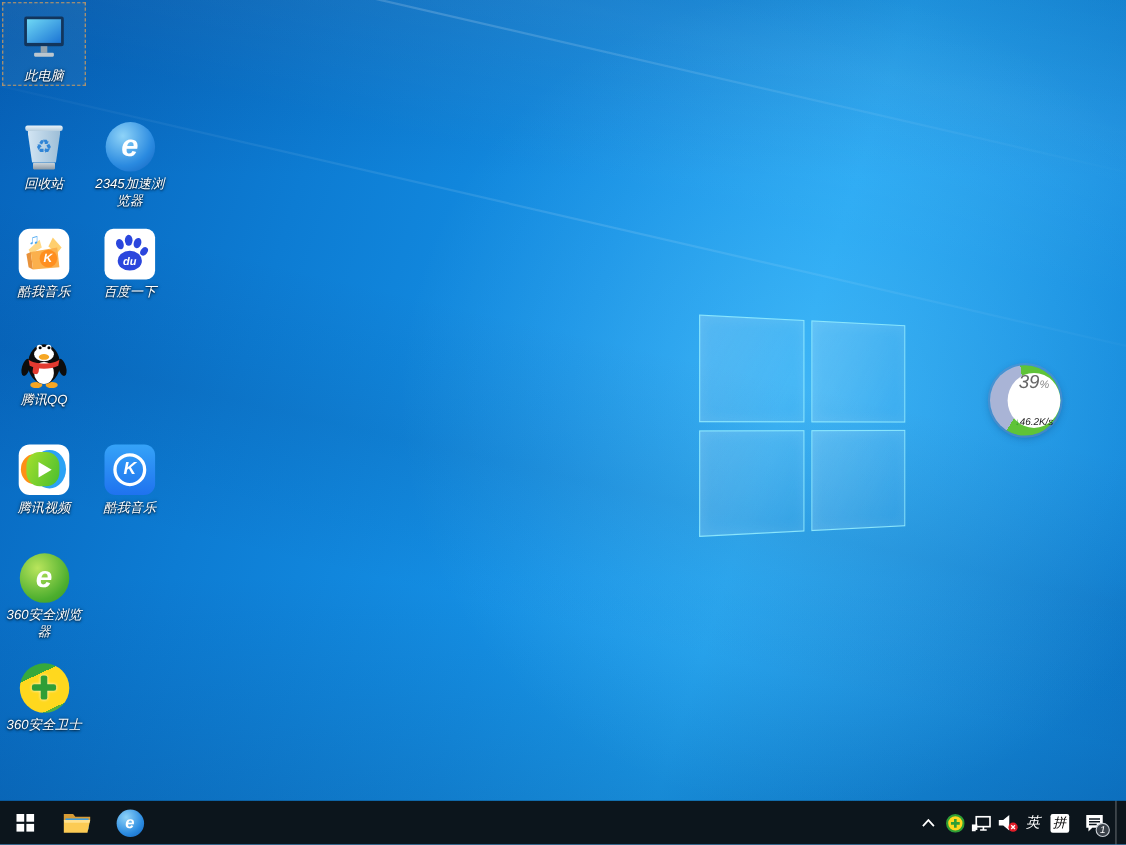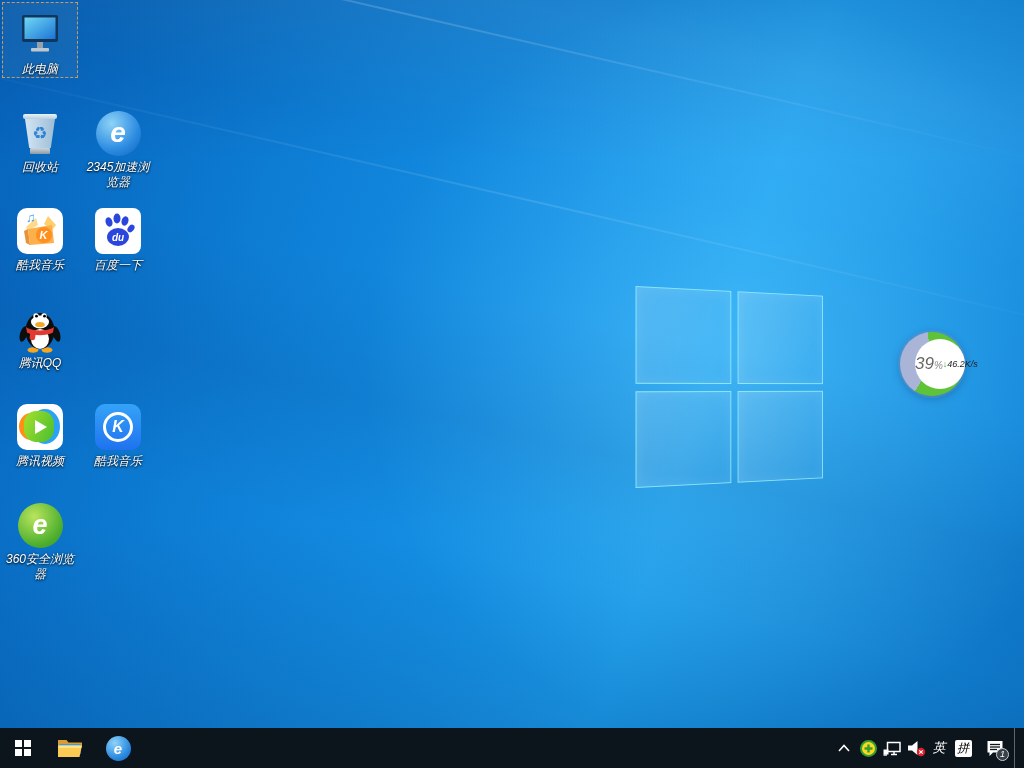--- a/index.html
+++ b/index.html
@@ -105,21 +105,21 @@
   .ws360 .plus { position:relative; width:22px; height:22px; filter:drop-shadow(0 0 1.5px rgba(255,255,255,.9)); }
   .ws360 .plus::before { content:""; position:absolute; left:8px; top:0; width:6px; height:22px; border-radius:2px; background:#2f9e36; }
   .ws360 .plus::after  { content:""; position:absolute; left:0; top:8px; width:22px; height:6px; border-radius:2px; background:#2f9e36; }
 
   
   .dlwidget { position:absolute; left:900px; top:332px; width:64px; height:64px; border-radius:50%;
               background:conic-gradient(#5fc338 0deg 212deg, #a9b4d6 212deg 352deg, #5fc338 352deg 360deg);
               display:flex; align-items:center; justify-content:center;
               box-shadow:0 0 0 2px rgba(120,145,200,.4), 0 2px 8px rgba(0,30,80,.35); }
   .dlinner { width:50px; height:50px; border-radius:50%; background:#fff;
-             display:flex; flex-direction:row; align-items:center; justify-content:flex-start;margin-left:16px; }
+             display:flex; flex-direction:column; align-items:center; justify-content:space-between;margin-left:16px; }
   .dlpct { color:#666; font-size:17px; line-height:17px; }
   .dlpct .unit { font-size:10px; color:#888; }
   .dlspeed { font-size:9px; color:#222; line-height:11px; }
   .dlspeed .arrow { color:#3aa52f; font-weight:bold; }
 
   
   .taskbar { position:absolute; left:0; top:728px; width:1024px; height:40px; background:#0c151c;
              display:flex; align-items:center; color:#fff; }
   .tb-slot { width:48px; height:40px; display:flex; align-items:center; justify-content:center; }
   .tb-spacer { flex:1; }
@@ -281,20 +281,28 @@
 
   <div class="dicon" style="left:2px; top:492px;">
     <div class="art">
       <div class="orb e360">
           <span>e</span>
         </div>
     </div>
     <div class="dlabel">360安全浏览器</div>
   </div>
 
+  <div class="dicon" style="left:2px; top:592px;">
+    <div class="art">
+      <div class="ws360">
+          <div class="plus"></div>
+        </div>
+    </div>
+    <div class="dlabel">360安全卫士</div>
+  </div>
 
   <div class="dlwidget">
     <div class="dlinner">
       <div class="dlpct"><span>39</span><span class="unit">%</span></div>
       <div class="dlspeed"><span class="arrow">↓</span><span>46.2K/s</span></div>
     </div>
   </div>
 
   <div class="taskbar">
     <div class="tb-slot" style="width:46px;">

